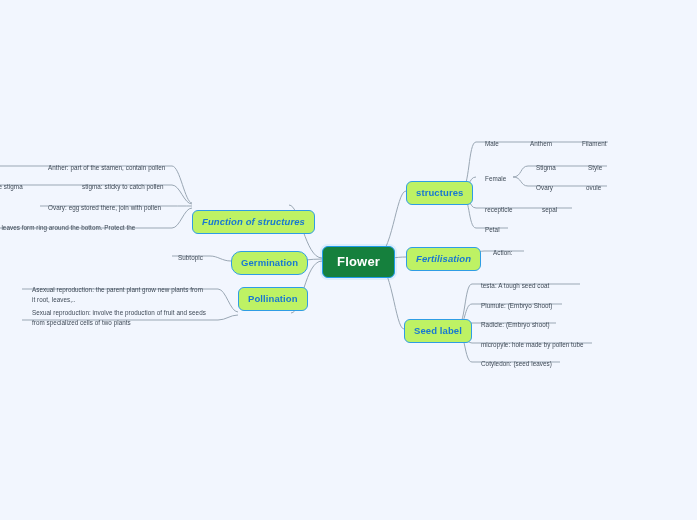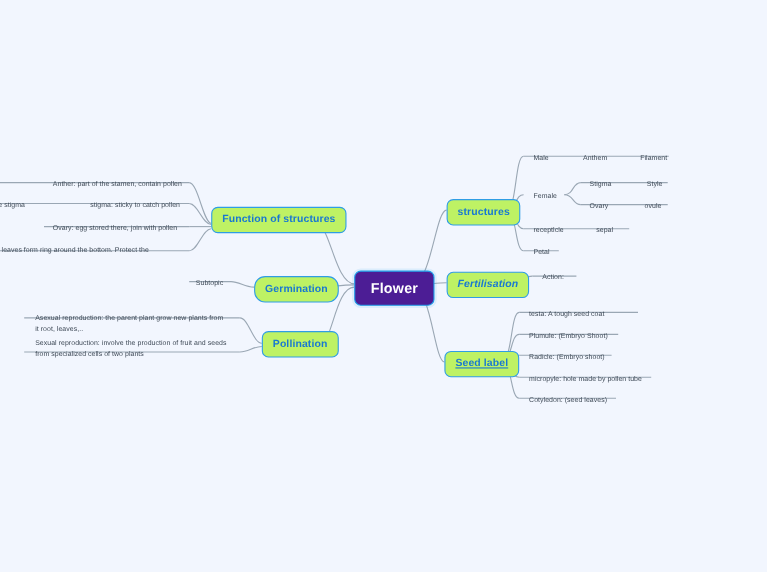--- a/index.html
+++ b/index.html
@@ -28,21 +28,21 @@
     height: 520px;
     pointer-events: none;
   }
   .node {
     position: absolute;
     box-sizing: border-box;
     white-space: nowrap;
   }
   
   .root {
-    background: #4c1d95;
+    background: #15803d;
     border: 1px solid #1e9ce8;
     border-radius: 6px;
     color: #ffffff;
     font-weight: bold;
     font-size: 13px;
     padding: 7px 14px 8px 14px;
     letter-spacing: 0.2px;
     box-shadow: 0 0 0 2px rgba(30,156,232,0.10);
   }
   
@@ -135,32 +135,32 @@
       <path d="M472,284 L580,284"></path>
       <path d="M472,304 L562,304"></path>
       <path d="M472,323 L556,323"></path>
       <path d="M472,343 L592,343"></path>
       <path d="M472,362 L560,362"></path>
     </g>
   </svg>
 
   <div class="node root" style="left:322px; top:246px;">Flower</div>
 
-  <div class="node branch" style="left:192px; top:188px;">Function of structures</div>
+  <div class="node branch" style="left:192px; top:210px;font-style:italic;">Function of structures</div>
 
   <div class="node leaf" style="left:44px; top:161px;">Anther: part of the stamen, contain pollen</div>
   <div class="node leaf clip-left" style="top:180px;">support the stigma</div>
   <div class="node leaf" style="left:78px; top:180px;">stigma: sticky to catch pollen</div>
   <div class="node leaf" style="left:44px; top:201px;">Ovary: egg stored there, join with pollen</div>
   <div class="node leaf multiline clip-left" style="top:221px; width:208px;">al: Special leaves form ring around the bottom. Protect the</div>
 
   <div class="node branch" style="left:231px; top:251px;border-radius:10px;">Germination</div>
   <div class="node leaf" style="left:174px; top:251px;">Subtopic</div>
 
-  <div class="node branch" style="left:238px; top:301px;">Pollination</div>
+  <div class="node branch" style="left:238px; top:287px;">Pollination</div>
   <div class="node leaf multiline" style="left:28px; top:283px; width:182px;">Asexual reproduction:  the parent plant grow new plants from it root, leaves,..</div>
   <div class="node leaf multiline" style="left:28px; top:306px; width:184px;">Sexual reproduction: involve the production of fruit and seeds from specialized cells of two plants</div>
 
   <div class="node branch" style="left:406px; top:181px;">structures</div>
 
   <div class="node leaf" style="left:481px; top:137px;">Male</div>
   <div class="node leaf" style="left:526px; top:137px;">Anthem</div>
   <div class="node leaf" style="left:578px; top:137px;">Filament</div>
 
   <div class="node leaf" style="left:481px; top:172px;">Female</div>
@@ -169,21 +169,21 @@
   <div class="node leaf" style="left:532px; top:181px;">Ovary</div>
   <div class="node leaf" style="left:582px; top:181px;">ovule</div>
 
   <div class="node leaf" style="left:481px; top:203px;">receptlcle</div>
   <div class="node leaf" style="left:538px; top:203px;">sepal</div>
   <div class="node leaf" style="left:481px; top:223px;">Petal</div>
 
   <div class="node branch" style="left:406px; top:247px;font-style:italic;">Fertilisation</div>
   <div class="node leaf" style="left:489px; top:246px;">Action:</div>
 
-  <div class="node branch" style="left:404px; top:319px;text-decoration:underline;">Seed label</div>
+  <div class="node branch" style="left:404px; top:319px;">Seed label</div>
 
   <div class="node leaf" style="left:477px; top:279px;">testa: A tough seed coat</div>
   <div class="node leaf" style="left:477px; top:299px;">Plumule: (Embryo Shoot)</div>
   <div class="node leaf" style="left:477px; top:318px;">Radicle: (Embryo shoot)</div>
   <div class="node leaf" style="left:477px; top:338px;">micropyle: hole made by pollen tube</div>
   <div class="node leaf" style="left:477px; top:357px;">Cotyledon: (seed leaves)</div>
 
 </div>
 
 </body></html>

